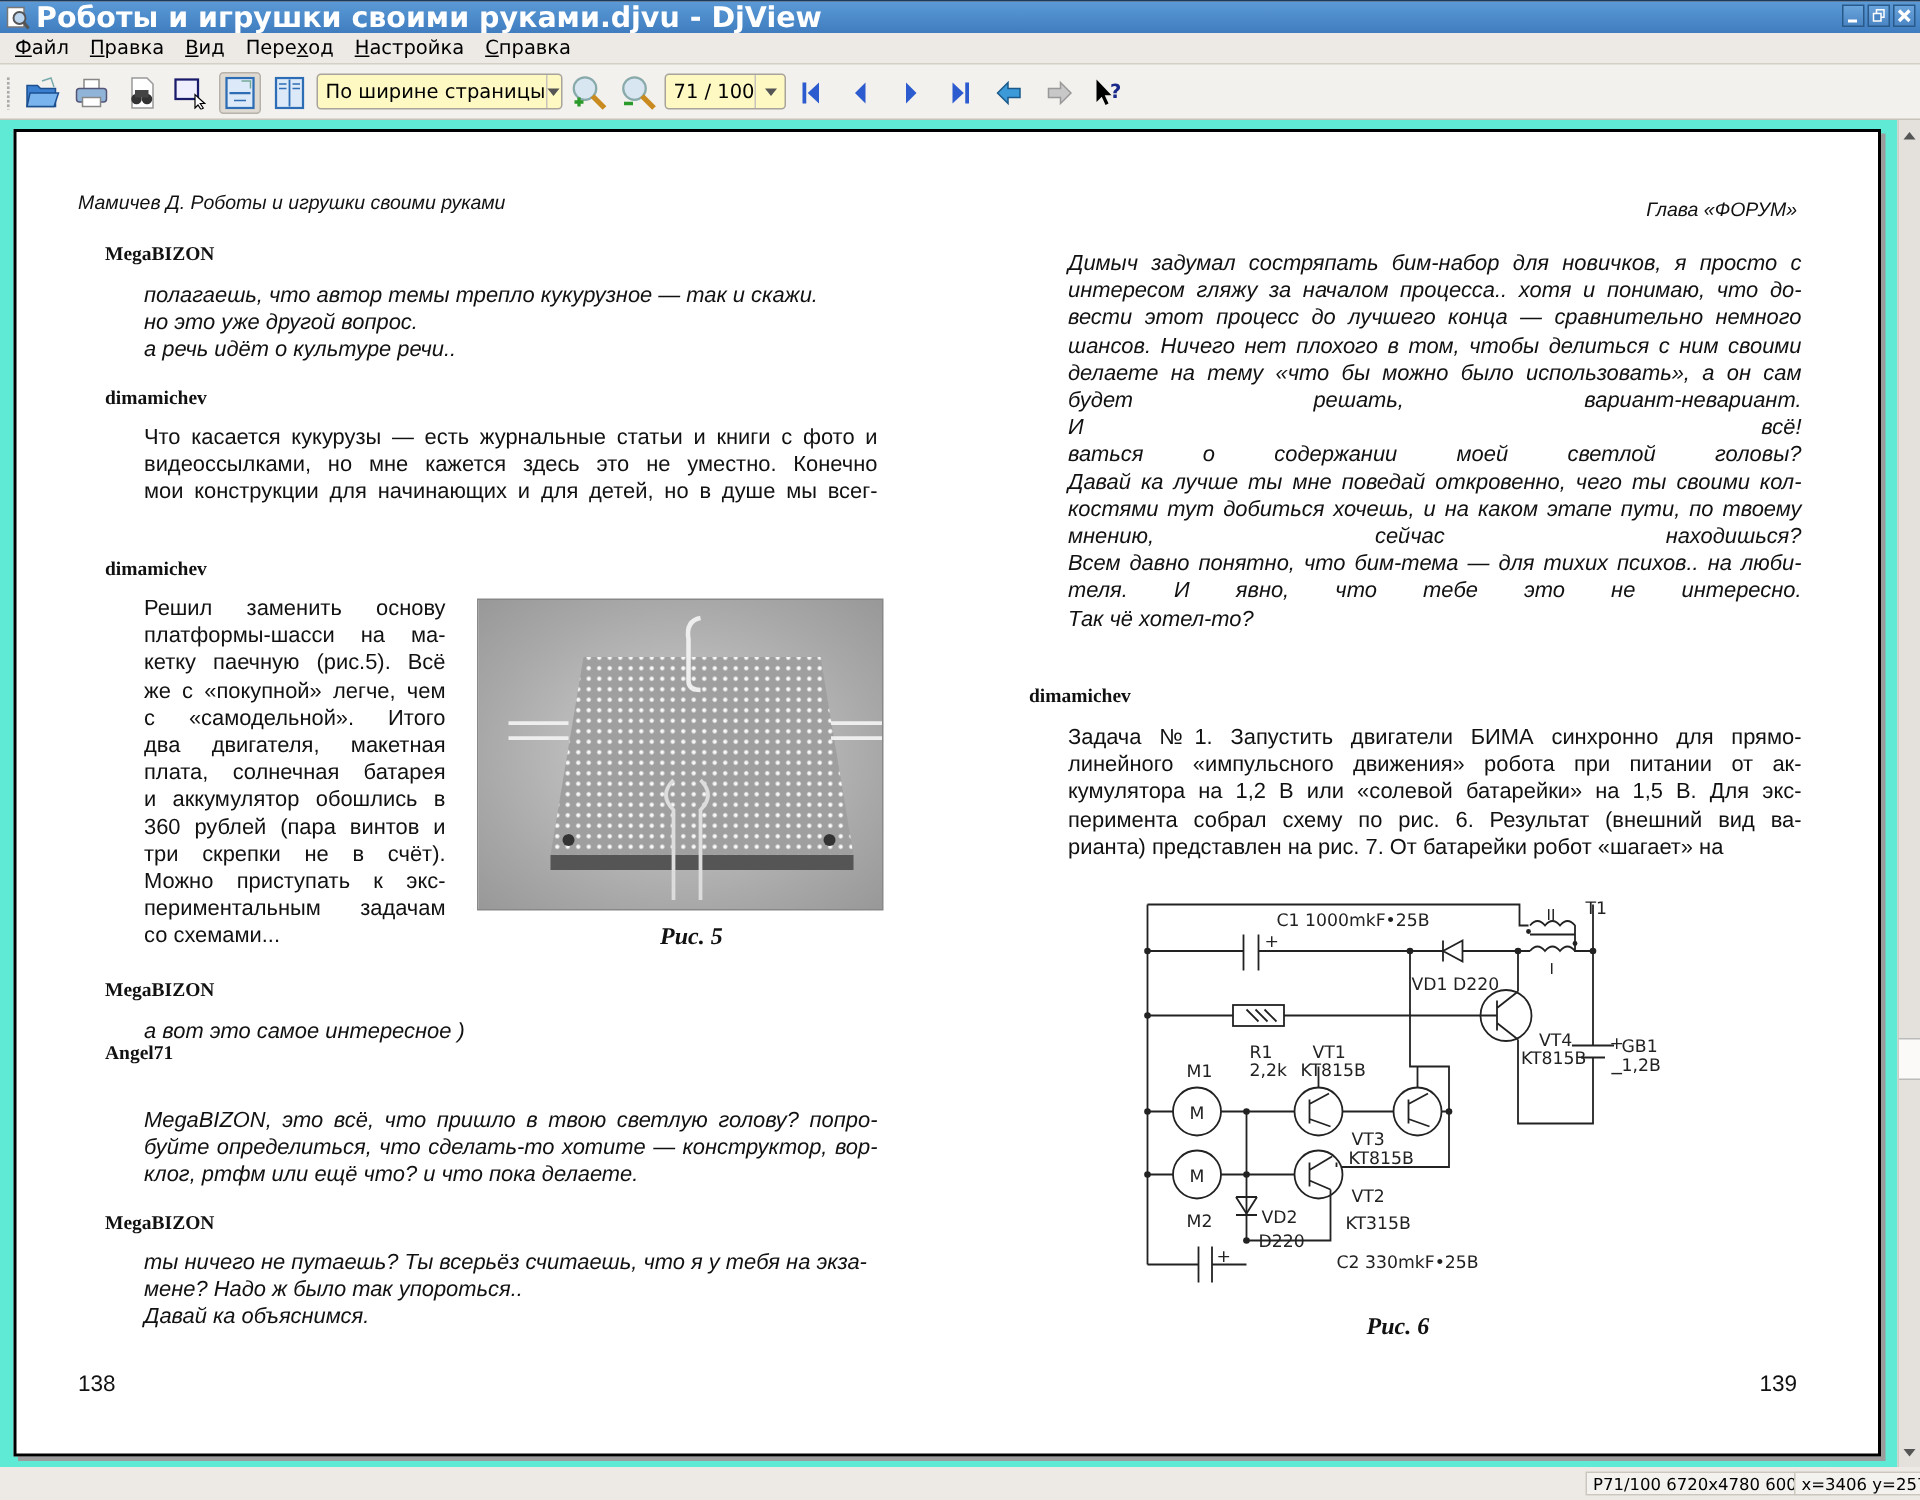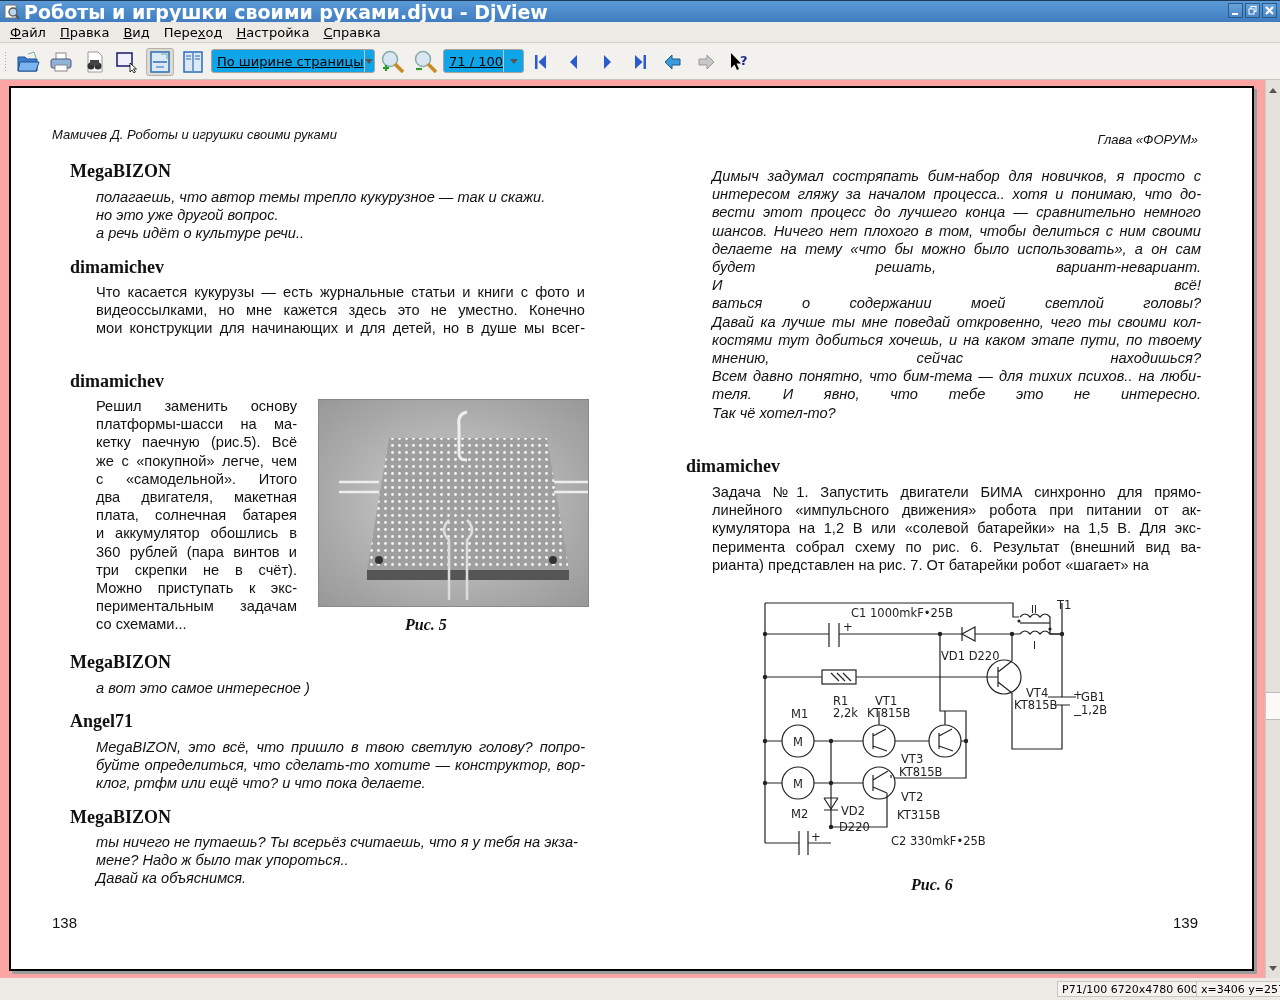--- a/index.html
+++ b/index.html
@@ -12,39 +12,39 @@
   .wbtn { width:15px; height:15px; border:1px solid #2a5a8a; background:linear-gradient(#6aa4dc,#4a86c4); color:#fff; font-size:10px; line-height:14px; text-align:center; box-sizing:border-box; font-weight:bold; }
   
   .menubar { position:absolute; top:22px; left:0; width:1280px; height:20px; background:#edeae6; display:flex; align-items:center; font-size:13px; color:#000; }
   .menubar span { margin-left:10px; margin-right:4px; }
   .menubar u { text-decoration:underline; }
   
   .toolbar { position:absolute; top:42px; left:0; width:1280px; height:38px; background:#f3f1ed; border-top:1px solid #d4d0c8; border-bottom:1px solid #c8c4bc; box-sizing:border-box; }
   .tb-grip { position:absolute; left:4px; top:8px; width:3px; height:22px; background-image:radial-gradient(#aaa 1px, transparent 1px); background-size:3px 3px; }
   .tbtn { position:absolute; top:5px; width:28px; height:28px; display:flex; align-items:center; justify-content:center; box-sizing:border-box; }
   .tbtn.active { background:#dedad2; border:1px solid #b6b2aa; border-radius:3px; }
-  .combo { position:absolute; top:6px; height:24px; background:#0ea5e9; border:1px solid #a8a49c; border-radius:3px; box-sizing:border-box; font-size:13px; display:flex; align-items:center;text-decoration:underline; }
+  .combo { position:absolute; top:6px; height:24px; background:#fef9c3; border:1px solid #a8a49c; border-radius:3px; box-sizing:border-box; font-size:13px; display:flex; align-items:center; }
   .combo .val { padding-left:5px; flex:1; white-space:nowrap; }
   .combo .arr { width:20px; height:100%; border-left:1px solid #c8c4bc; display:flex; align-items:center; justify-content:center; }
   .combo .arr::after { content:""; border-left:4px solid transparent; border-right:4px solid transparent; border-top:5px solid #555; }
   
-  .viewer { position:absolute; top:80px; left:0; width:1265px; height:898px; background:#fca5a5; }
+  .viewer { position:absolute; top:80px; left:0; width:1265px; height:898px; background:#5eead4; }
   .page { position:absolute; left:9px; top:6px; width:1245px; height:885px; background:#fff; border:2px solid #000; box-sizing:border-box; box-shadow:3px 3px 0 #9c9c9c; font-family:"Liberation Sans", sans-serif; color:#111; }
   .vscroll { position:absolute; top:80px; left:1265px; width:15px; height:898px; background:#e4e1dc; border-left:1px solid #cfcbc4; box-sizing:border-box; }
   .vscroll .up, .vscroll .down { position:absolute; left:0; width:14px; height:16px; display:flex; align-items:center; justify-content:center; }
   .vscroll .up { top:2px; } .vscroll .down { bottom:2px; }
   .vscroll .up::after { content:""; border-left:4px solid transparent; border-right:4px solid transparent; border-bottom:5px solid #555; }
   .vscroll .down::after { content:""; border-left:4px solid transparent; border-right:4px solid transparent; border-top:5px solid #555; }
   .vscroll .thumb { position:absolute; left:0; top:612px; width:14px; height:26px; background:#fbfaf8; border-top:1px solid #bbb; border-bottom:1px solid #bbb; }
   
   .statusbar { position:absolute; top:978px; left:0; width:1280px; height:22px; background:#edeae6; font-size:11px; }
   .sb-field { position:absolute; top:3px; height:16px; border:1px solid #cbc7bf; background:#f4f2ef; padding:0 4px; line-height:16px; box-sizing:border-box; white-space:nowrap; }
   
   .running { position:absolute; top:40px; font-style:italic; font-size:13px; }
-  .author { position:absolute; font-family:"Liberation Serif", serif; font-weight:bold; font-size:18px; }
+  .author { position:absolute; font-family:"Liberation Serif", serif; font-weight:bold; font-size:13px; }
   .ptext { position:absolute; font-size:14.6px; line-height:18.2px; }
   .ptext.it { font-style:italic; }
   .ptext.just { text-align:justify; }
   .pline { display:block; white-space:nowrap; }
   .caption { position:absolute; font-family:"Liberation Serif", serif; font-weight:bold; font-style:italic; font-size:16px; }
   .pnum { position:absolute; font-size:15px; }
   .photo { position:absolute; background:radial-gradient(ellipse at 50% 50%, #d2d2d2 0%, #a8a8a8 70%, #989898 100%); border:1px solid #888; }
 </style>
 </head>
 <body>
@@ -240,28 +240,28 @@
         <path d="M48 170 L70 38 L228 38 L250 170 Z" fill="#9f9f9f"></path>
         <path d="M48 170 L70 38 L228 38 L250 170 Z" fill="url(#holes)"></path>
         <path d="M48 170 L250 170 L250 180 L48 180 Z" fill="#555"></path>
         <path d="M148 12 q-10 2 -8 14 v28 q0 6 8 6" fill="none" stroke="#eee" stroke-width="3"></path>
         <path d="M20 82 h40 M20 92 h40 M235 82 h35 M235 92 h35" stroke="#eee" stroke-width="2.5"></path>
         <path d="M130 120 q-10 10 0 20 v60 M148 120 q10 10 0 20 v60" fill="none" stroke="#ddd" stroke-width="2.5"></path>
         <circle cx="60" cy="160" r="4" fill="#333"></circle>
           <circle cx="234" cy="160" r="4" fill="#333"></circle>
       </svg>
     </div>
-    <div class="caption" style="left:394px; top:528px">Рис. 5</div>
+    <div class="caption" style="left:429px; top:528px">Рис. 5</div>
 
     <div class="author" style="left:59px; top:564px">MegaBIZON</div>
     <div class="ptext it" style="left:85px; top:591px">
         <span class="pline">а вот это самое интересное )</span>
       </div>
 
-    <div class="author" style="left:59px; top:623px">Angel71</div>
+    <div class="author" style="left:59px; top:606px">Angel71</div>
     <div class="ptext it just" style="left:85px; top:650px; width:489px">
         <span class="pline" style="white-space: normal; text-align-last: justify;">MegaBIZON, это всё, что пришло в твою светлую голову? попро-</span>
         <span class="pline" style="white-space: normal; text-align-last: justify;">буйте определиться, что сделать-то хотите — конструктор, вор-</span>
         <span class="pline">клог, ртфм или ещё что? и что пока делаете.</span>
       </div>
 
     <div class="author" style="left:59px; top:719px">MegaBIZON</div>
     <div class="ptext it" style="left:85px; top:745px">
         <span class="pline">ты ничего не путаешь? Ты всерьёз считаешь, что я у тебя на экза-</span>
         <span class="pline">мене? Надо ж было так упороться..</span>

